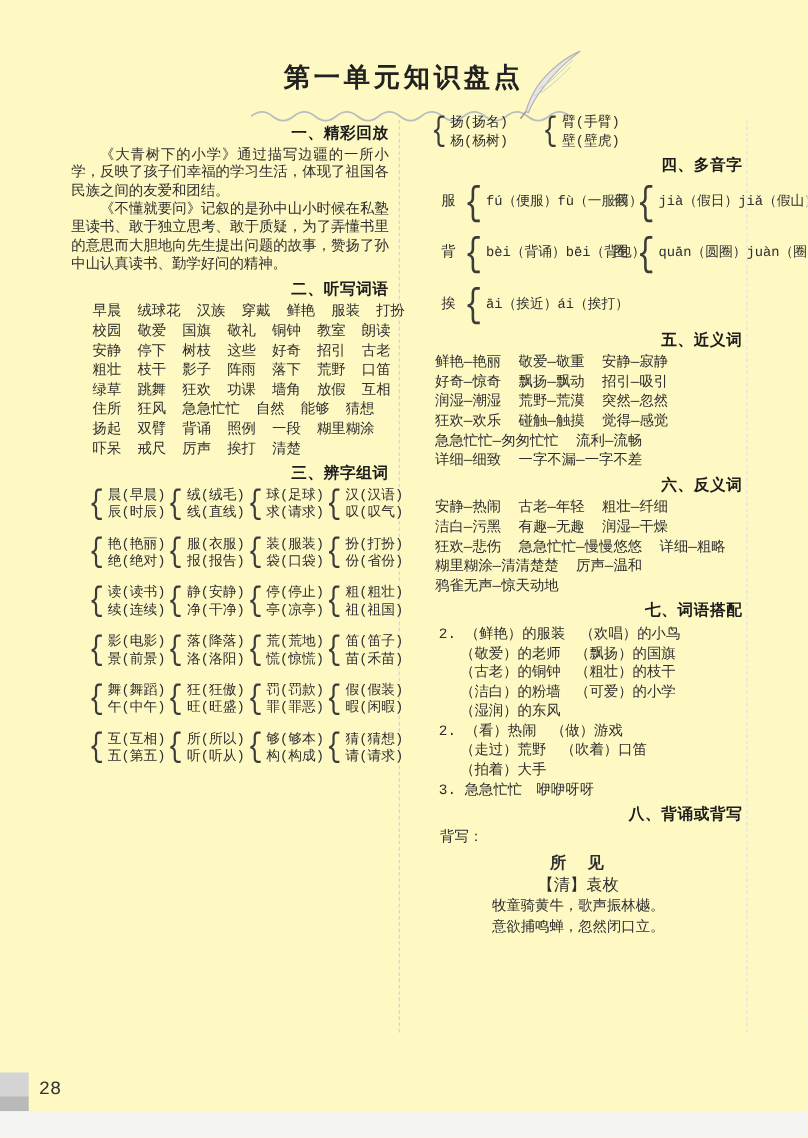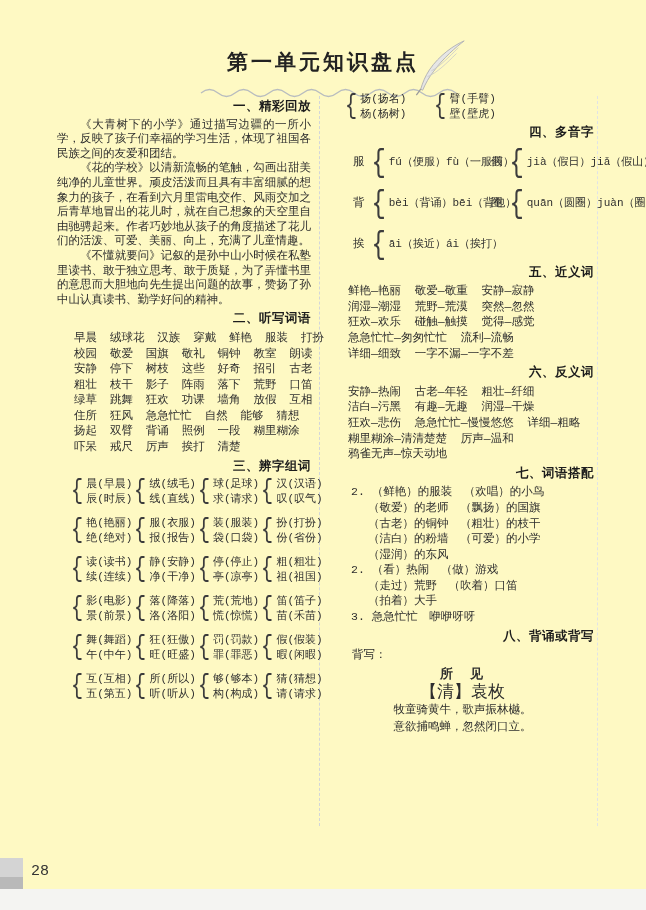--- a/index.html
+++ b/index.html
@@ -41,21 +41,21 @@
   .dline{font-size:11px;line-height:16.5px;white-space:nowrap;}
   
   .co{margin:1px 0 2px;}
   .co-line{font-size:11.5px;line-height:15.6px;white-space:nowrap;}
   .co-num{padding-left:20px;}
   .co-cont{padding-left:37px;}
   
   .bw{padding-left:21px;font-size:11.5px;line-height:16px;}
   .poem{text-align:center;margin-top:3px;}
   .poem-title{font-size:13px;font-weight:700;letter-spacing:2px;line-height:18px;}
-  .poem-author{font-size:17px;line-height:17px;text-align:center;}
+  .poem-author{font-size:13px;line-height:17px;text-align:center;}
   .poem-line{font-size:11.5px;line-height:17px;}
   
   .tab{position:absolute;left:0;}
   .tab-light{top:858px;width:23px;height:19px;background:#d4d4d4;}
   .tab-dark{top:877px;width:23px;height:13px;background:#b9b9b9;}
   .pagenum{position:absolute;left:31px;top:863px;font-size:15px;color:#333;}
 </style>
 </head>
 <body>
 
@@ -72,21 +72,20 @@
     <path d="M9 53 L4.5 59" stroke="#9a9a9a" stroke-width="1.3" fill="none"></path>
     <path d="M20 34 C28 30 38 20 48 10 M16 40 C26 36 36 26 46 16" stroke="#c9c9c9" stroke-width="0.8" fill="none"></path>
   </svg>
 
   <div class="vdiv vdiv-mid"></div>
   <div class="vdiv vdiv-right"></div>
 
   <main class="col col-left">
     <h2 style="margin-top:0;">一、精彩回放</h2>
     <p class="para">《大青树下的小学》通过描写边疆的一所小学，反映了孩子们幸福的学习生活，体现了祖国各民族之间的友爱和团结。</p>
-    <p class="para">《花的学校》以清新流畅的笔触，勾画出甜美纯净的儿童世界。顽皮活泼而且具有丰富细腻的想象力的孩子，在看到六月里雷电交作、风雨交加之后青草地冒出的花儿时，就在自己想象的天空里自由驰骋起来。作者巧妙地从孩子的角度描述了花儿们的活泼、可爱、美丽、向上，充满了儿童情趣。</p>
     <p class="para">《不懂就要问》记叙的是孙中山小时候在私塾里读书、敢于独立思考、敢于质疑，为了弄懂书里的意思而大胆地向先生提出问题的故事，赞扬了孙中山认真读书、勤学好问的精神。</p>
 
     <h2>二、听写词语</h2>
     <div class="wlist">
 
     <div class="wline">早晨 绒球花 汉族 穿戴 鲜艳 服装 打扮</div>
         <div class="wline">校园 敬爱 国旗 敬礼 铜钟 教室 朗读</div>
         <div class="wline">安静 停下 树枝 这些 好奇 招引 古老</div>
         <div class="wline">粗壮 枝干 影子 阵雨 落下 荒野 口笛</div>
         <div class="wline">绿草 跳舞 狂欢 功课 墙角 放假 互相</div>
@@ -345,20 +344,21 @@
             <span class="dline">āi（挨近）</span>
             <span class="dline">ái（挨打）</span>
           </span>
       </div>
       </div>
 
     <h2>五、近义词</h2>
     <div class="wlist">
 
     <div class="sline">鲜艳—艳丽 敬爱—敬重 安静—寂静</div>
+        <div class="sline">好奇—惊奇 飘扬—飘动 招引—吸引</div>
         <div class="sline">润湿—潮湿 荒野—荒漠 突然—忽然</div>
         <div class="sline">狂欢—欢乐 碰触—触摸 觉得—感觉</div>
         <div class="sline">急急忙忙—匆匆忙忙 流利—流畅</div>
         <div class="sline">详细—细致 一字不漏—一字不差</div>
       </div>
 
     <h2>六、反义词</h2>
     <div class="wlist">
 
     <div class="sline">安静—热闹 古老—年轻 粗壮—纤细</div>

